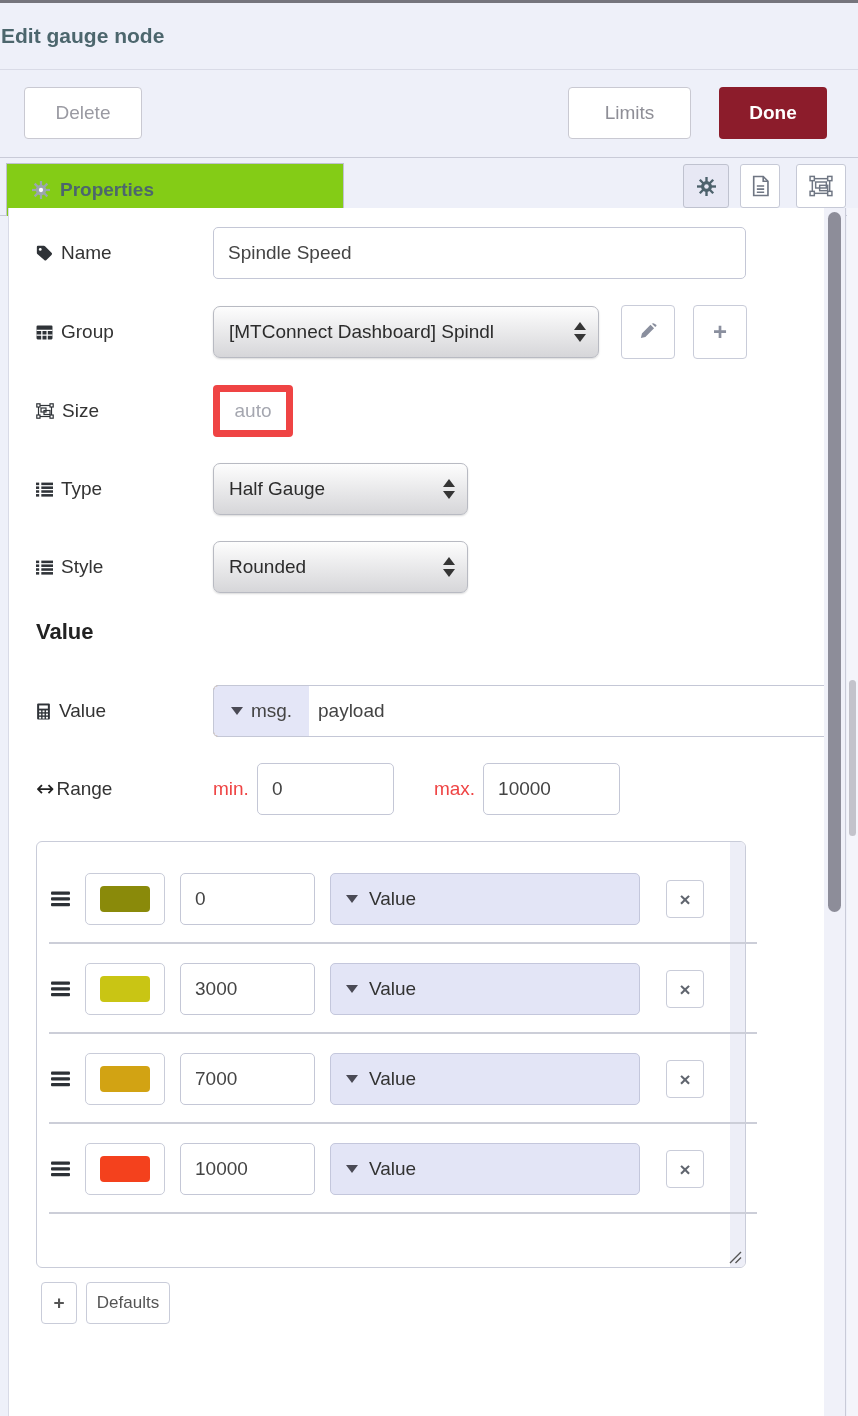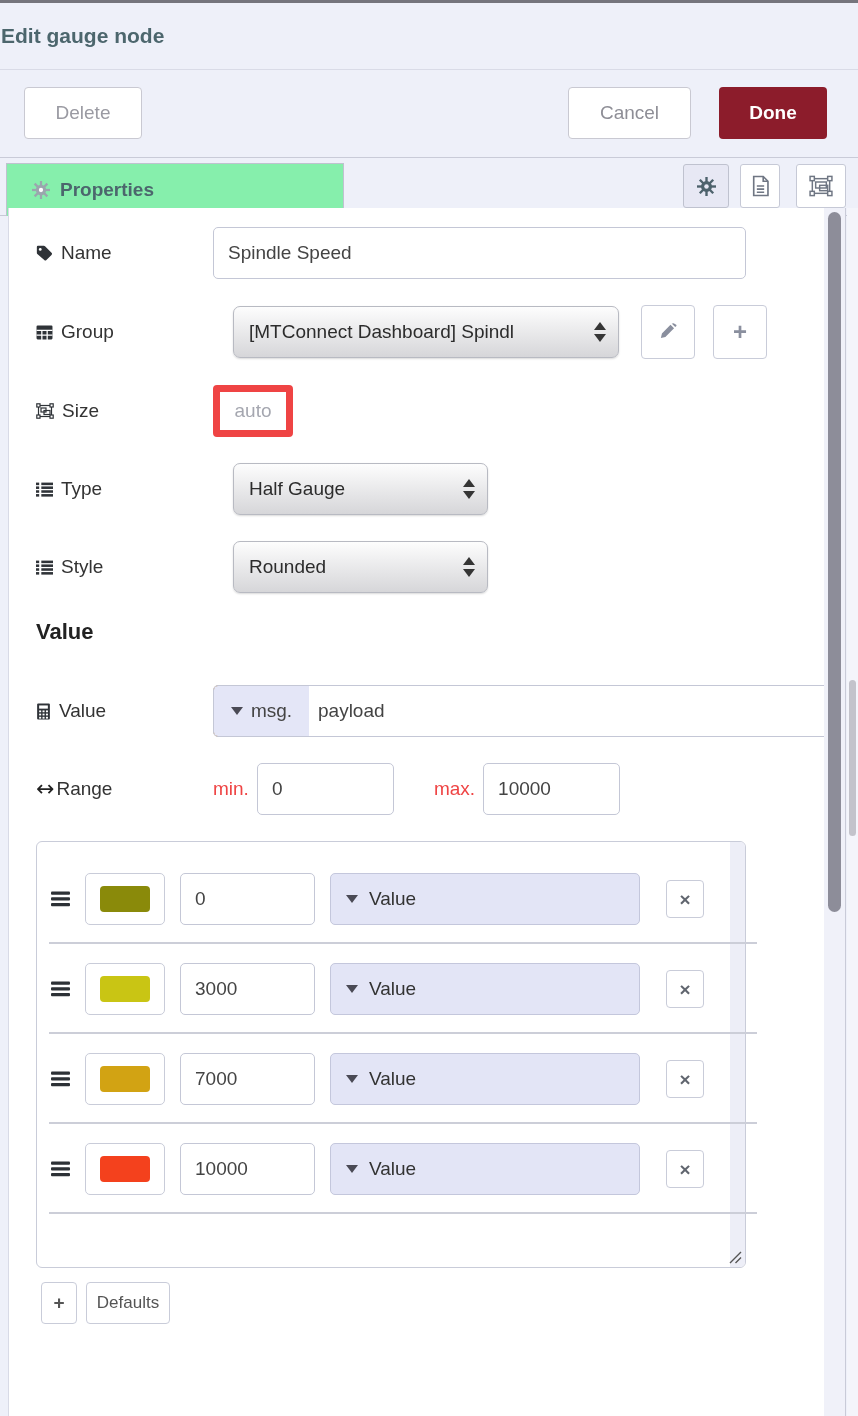--- a/index.html
+++ b/index.html
@@ -18,21 +18,21 @@
   .btn-bar { height:88px; position:relative; border-bottom:1px solid #c9cbd8; }
   .btn { position:absolute; top:17px; height:52px; border-radius:4px;
     background:#fff; border:1px solid #c9c9d2; color:#9a9aa2; font-size:19px;
     font-family:inherit; cursor:pointer; }
   .btn-delete { left:24px; width:118px; }
   .btn-cancel { left:568px; width:123px; color:#8e8e96; }
   .btn-done  { left:719px; width:108px; border:none; color:#fff;font-weight:bold; }
   
   .tab-row { height:58px; position:relative; border-bottom:1px solid #c6c9d6; }
   .tab { position:absolute; left:6px; bottom:-1px; width:338px; height:53px;
-    background:#86efac; border:1px solid #bfc2cf; border-bottom:none;
+    background:#84cc16; border:1px solid #bfc2cf; border-bottom:none;
     display:flex; align-items:center; gap:10px; padding-left:25px; cursor:pointer; }
   .tab-label { font-size:19px; font-weight:bold; color:#4c666d; }
   .icon-btn { position:absolute; top:6px; height:44px; background:#fff;
     border:1px solid #c6c9d6; border-radius:3px; display:flex; align-items:center;
     justify-content:center; cursor:pointer; }
   .icon-btn.active { background:#e7e8f4; border-color:#bfc2cf; }
   .ib-gear { left:683px; width:46px; }
   .ib-doc  { left:740px; width:40px; }
   .ib-appearance { left:796px; width:50px; }
   
@@ -42,21 +42,21 @@
   .row { display:flex; align-items:center; margin-bottom:26px; }
   .row-label { width:177px; display:flex; align-items:center; gap:8px;
     font-size:19px; color:#333; flex:none; }
   .txt-input { height:52px; border:1px solid #c4c7d6; border-radius:5px;
     font-family:inherit; font-size:19px; color:#444; padding:0 14px; background:#fff; }
   .name-input { width:533px; }
   
   .mac-select { height:52px; border:1px solid #b8bac2; border-radius:7px;
     background:linear-gradient(#fdfdfd,#d6d6d9); box-shadow:0 1px 2px rgba(0,0,0,.15);
     display:flex; align-items:center; padding:0 34px 0 15px; position:relative;
-    font-size:19px; color:#2c2c2c; cursor:pointer; white-space:nowrap; overflow:hidden;margin-left:20px; }
+    font-size:19px; color:#2c2c2c; cursor:pointer; white-space:nowrap; overflow:hidden; }
   .sel-arrows { position:absolute; right:12px; top:50%; transform:translateY(-50%);
     display:flex; flex-direction:column; gap:4px; }
   .tri-up { width:0; height:0; border-left:6px solid transparent; border-right:6px solid transparent;
     border-bottom:8px solid #353535; }
   .tri-down { width:0; height:0; border-left:6px solid transparent; border-right:6px solid transparent;
     border-top:8px solid #353535; }
   .group-select { width:386px; }
   .small-select { width:255px; }
   .sq-btn { height:54px; width:54px; background:#fff; border:1px solid #c9ccd9;
     border-radius:4px; display:flex; align-items:center; justify-content:center;
@@ -124,21 +124,21 @@
 </style>
 </head>
 <body>
 
 <div class="dlg-header">
   <h1>Edit gauge node</h1>
 </div>
 
 <div class="btn-bar">
   <button class="btn btn-delete">Delete</button>
-  <button class="btn btn-cancel">Cancel</button>
+  <button class="btn btn-cancel">Limits</button>
   <button class="btn btn-done" style="background-color: rgb(140, 28, 43);">Done</button>
 </div>
 
 <div class="tab-row">
   <div class="tab">
     <span>
       <svg width="18" height="18" viewBox="0 0 16 16">
         <g fill="#9ba6ae">
           <rect x="7" y="0" width="2" height="16"></rect>
           <rect x="7" y="0" width="2" height="16" transform="rotate(45 8 8)"></rect>

